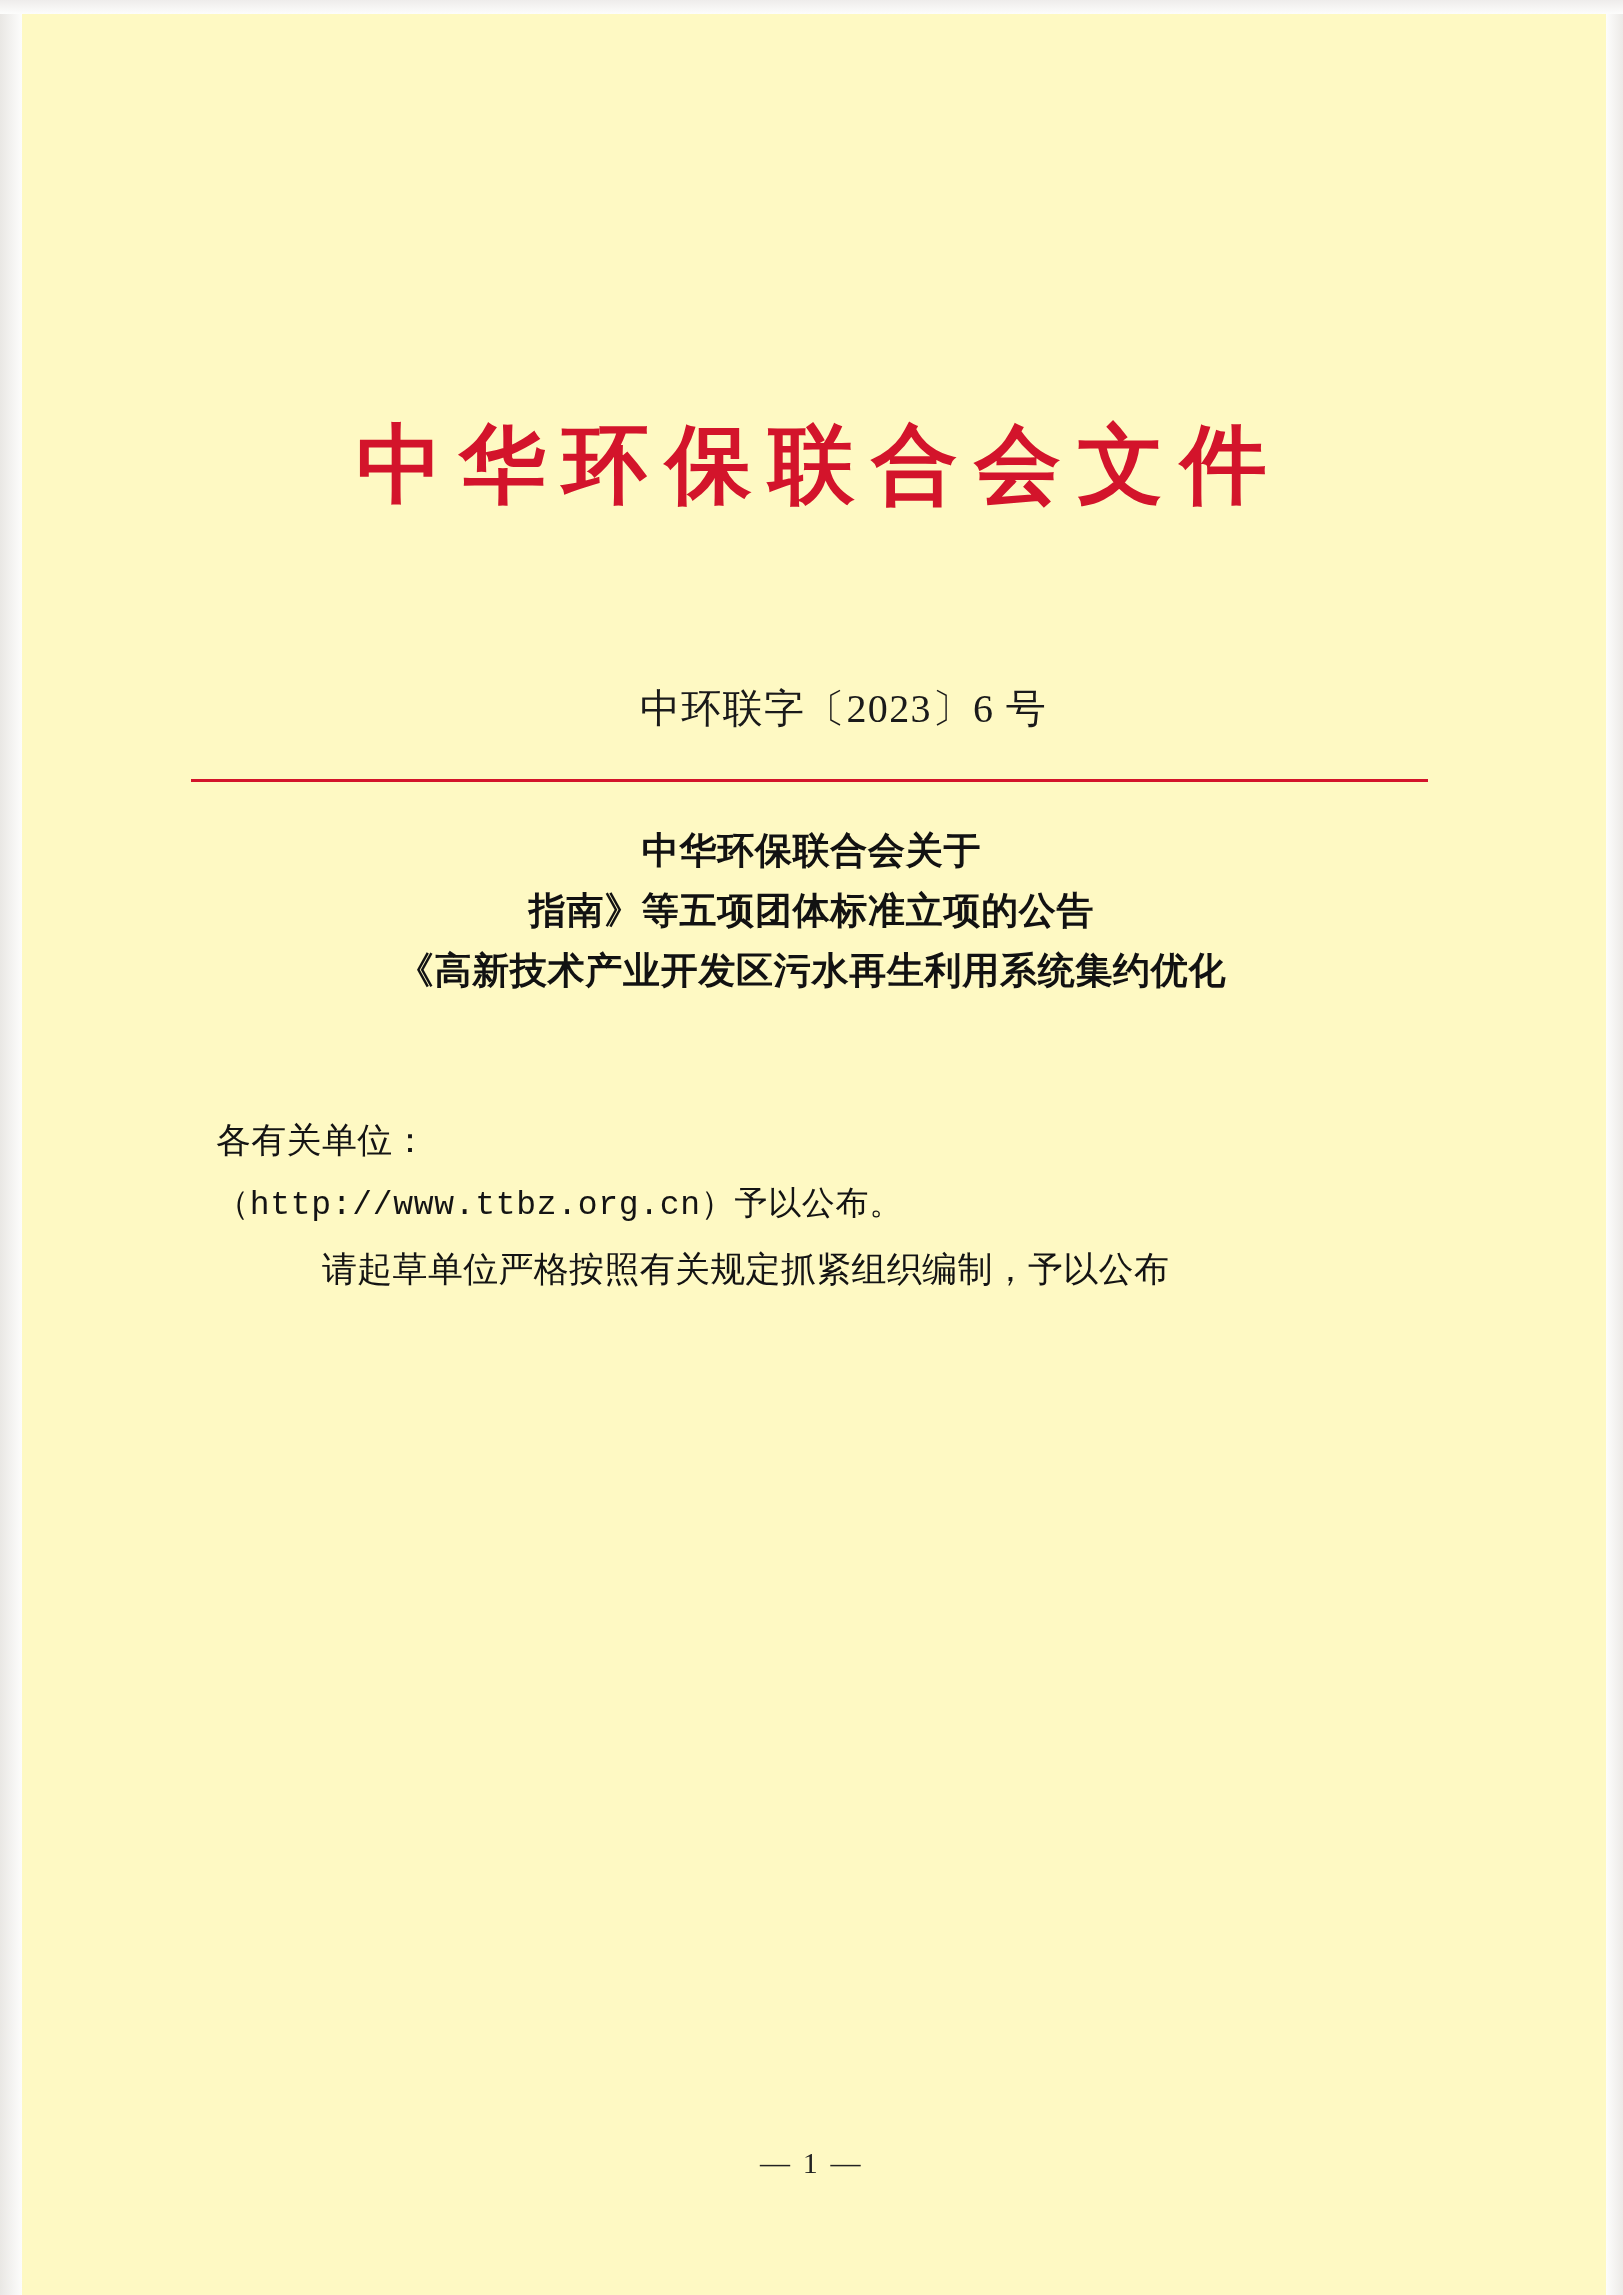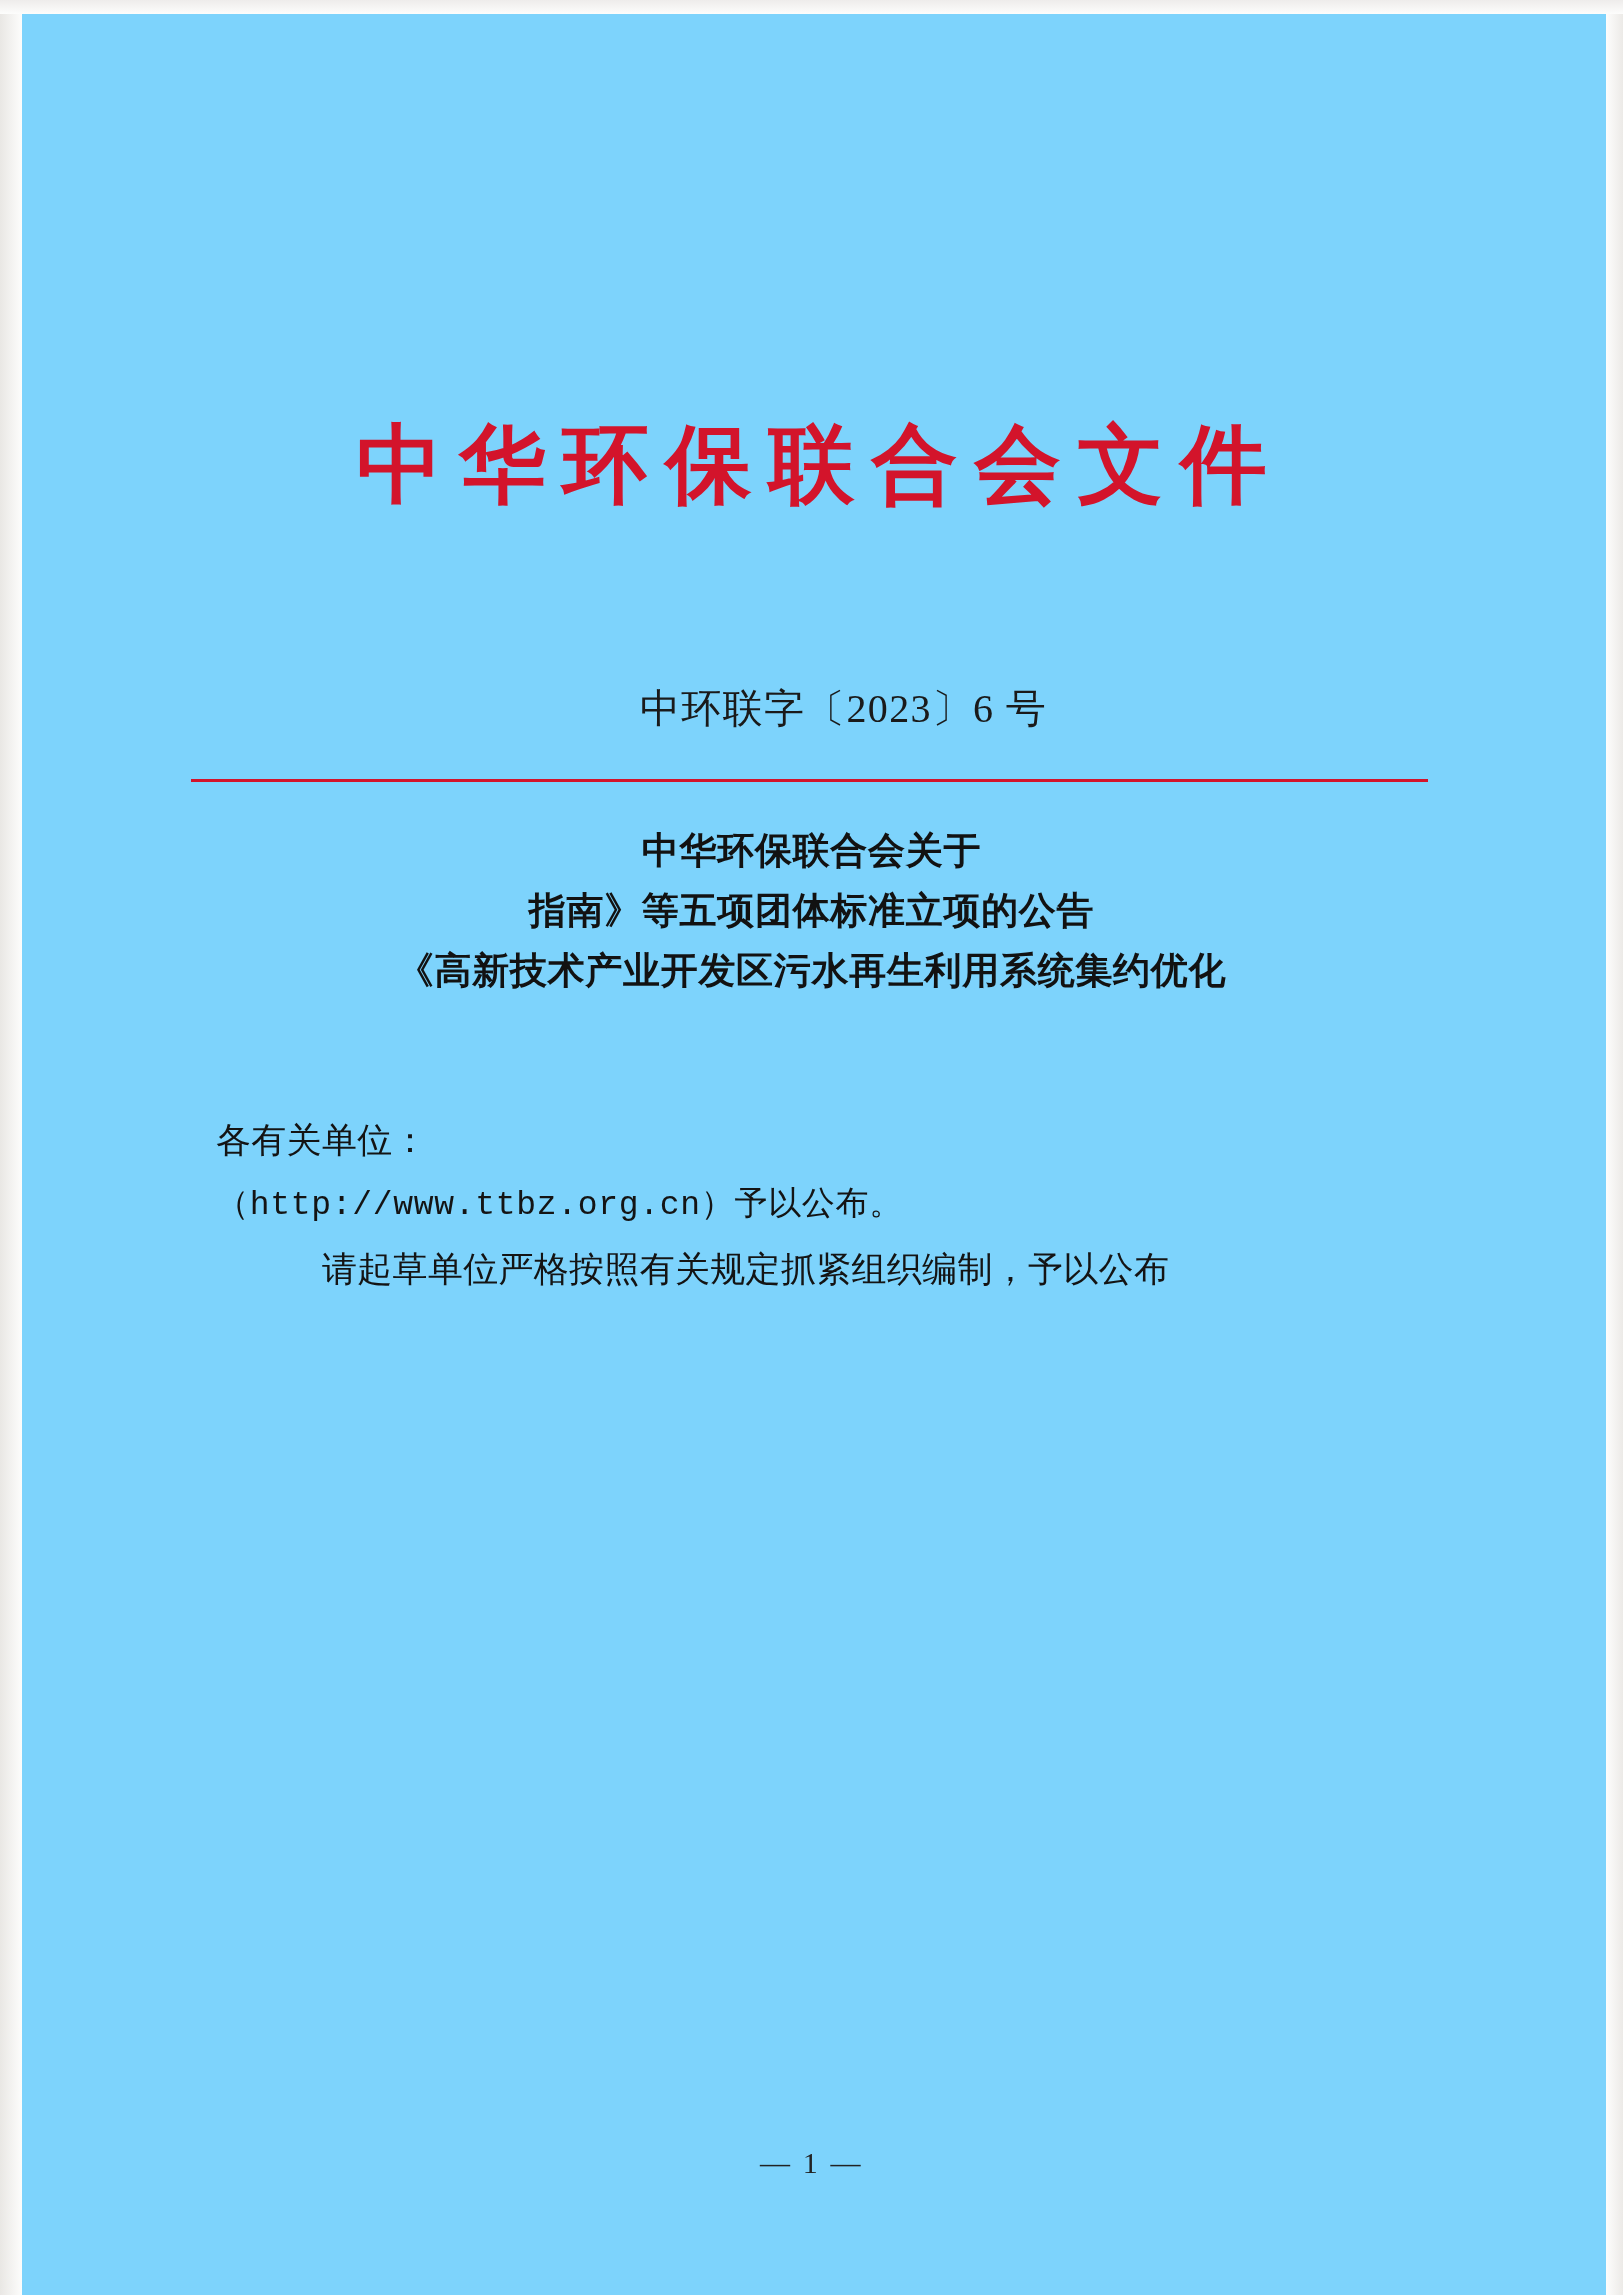--- a/index.html
+++ b/index.html
@@ -12,21 +12,21 @@
     height: 2295px;
     font-family: "Liberation Serif", serif;
     color: #1a1a1a;
     position: relative;
     overflow: hidden;
   }
 
   .page {
     position: absolute;
     inset: 0;
-    background: #7dd3fc;
+    background: #fef9c3;
   }
 
   
   .paper-edge-left {
     position: absolute;
     left: 0; top: 0;
     width: 22px; height: 100%;
     background: linear-gradient(to right, #e9e7e4 0%, #fdfdfc 100%);
   }
   .paper-edge-right {

